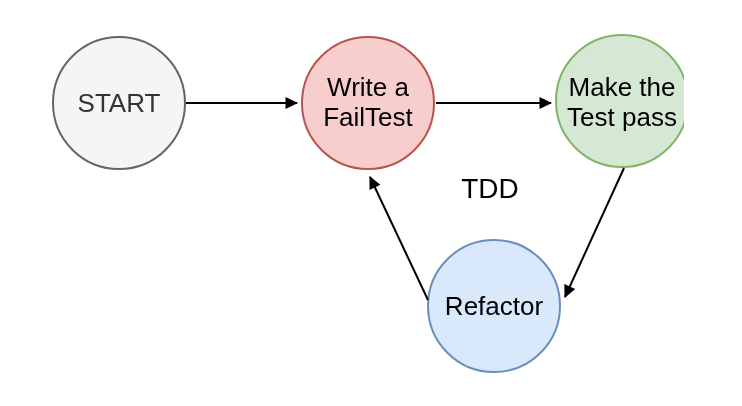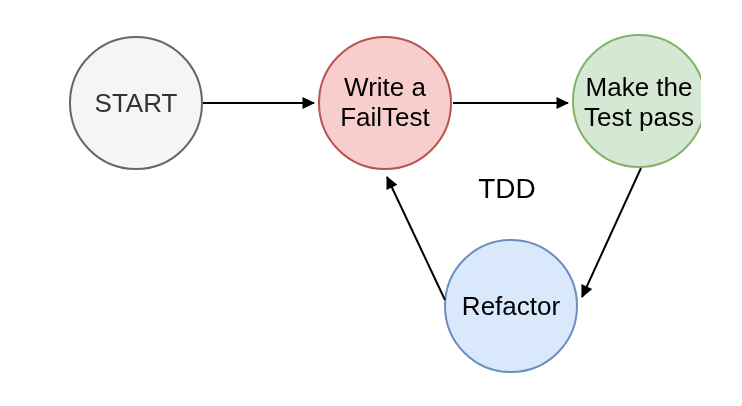--- a/index.html
+++ b/index.html
@@ -6,21 +6,20 @@
     margin: 0;
     padding: 0;
     background: #ffffff;
   }
   .canvas {
     position: relative;
     width: 684px;
     height: 406px;
     background: #ffffff;
     overflow: hidden;
-    padding-left: 17px;
   }
   svg text {
     font-family: "Liberation Sans", "DejaVu Sans", sans-serif;
   }
   .node-label {
     font-size: 26px;
   }
   .center-label {
     font-size: 28px;
   }

